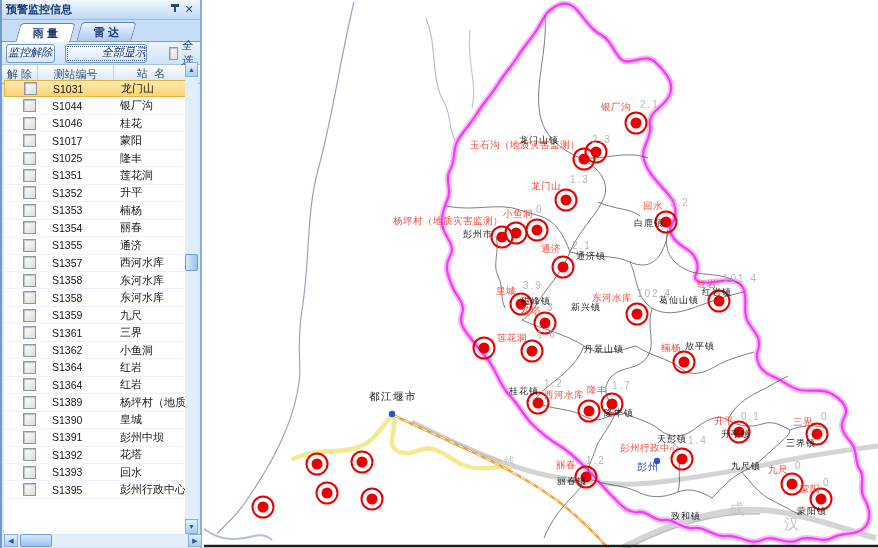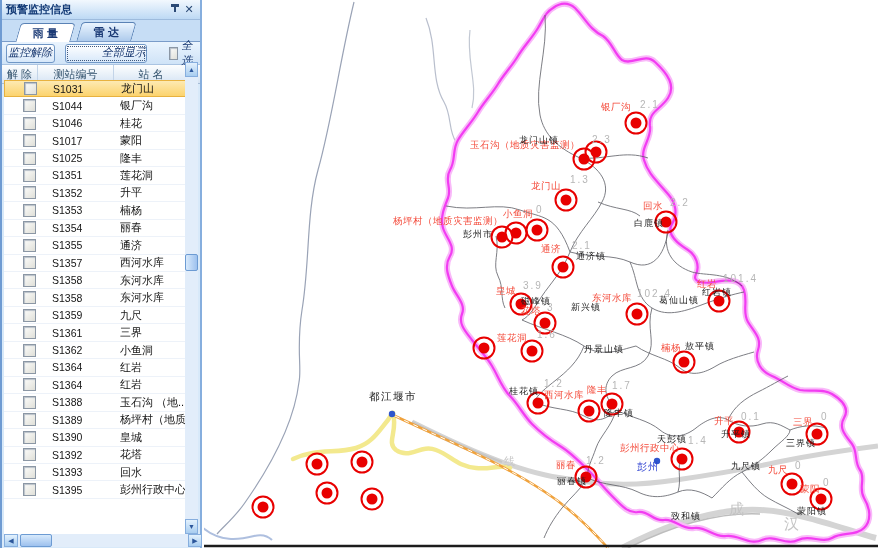--- a/index.html
+++ b/index.html
@@ -30,21 +30,21 @@
   .btn{height:17px;line-height:15px;font-size:11px;color:#15356e;text-align:center;
     background:linear-gradient(#ffffff,#d7e8fa);border:1px solid #7097c6;border-radius:3px;}
   .btn.w1{width:76px;}
   .btn.w2{width:72px;outline:1px dotted #41597e;outline-offset:-3px;padding-left:36px;}
   .selall{display:flex;align-items:center;gap:3px;font-size:11px;color:#15356e;margin-left:12px;}
   .cb{display:inline-block;width:11px;height:11px;background:linear-gradient(135deg,#fdfdfb,#dfdfd8);
     border:1px solid #8b97a5;box-shadow:inset 1px 1px 1px #b9c0c9;}
   .ghead{height:18px;display:flex;background:linear-gradient(#fdfefe,#d6e4f4);
     border-bottom:1px solid #a6bcd6;font-size:11px;color:#30506b;align-items:center;}
   .ghead .h{text-align:center;border-right:1px solid #c3d4e8;height:100%;line-height:18px;box-sizing:border-box;}
-  .h.h1{width:36px;}.h.h2{width:76px;}.h.h3{width:75px;}
+  .h.h1{width:36px;}.h.h2{width:76px;}.h.h3{width:75px;font-family:Liberation Mono, monospace;}
   .rows{position:absolute;left:2px;top:80px;width:185px;height:454px;background:#fff;overflow:hidden;}
   .row{height:17.46px;display:flex;align-items:center;border-bottom:1px solid #edf2f9;box-sizing:border-box;padding-left:8px;}
   .row .c1{width:34px;display:flex;justify-content:center;}
   .row .c2{width:74px;padding-left:6px;font-size:10.5px;color:#141414;box-sizing:border-box;}
   .row .c3{flex:1;font-size:11px;color:#141414;white-space:nowrap;overflow:hidden;}
   .row.sel{background:linear-gradient(#fdeab2,#fcd36e);border:1px solid #e8b23f;}
   
   .vscroll{position:absolute;right:2px;top:62px;width:13px;height:472px;background:#e2edfa;}
   .sbtn{position:absolute;left:0;width:13px;height:15px;background:linear-gradient(#e3f1fd,#a8cdf0);
     border:1px solid #86aede;box-sizing:border-box;color:#2b569b;font-size:7px;line-height:13px;text-align:center;}
@@ -227,36 +227,36 @@
           <span class="c1">
             <span class="cb"></span>
           </span>
           <span class="c2">S1364</span>
           <span class="c3">红岩</span>
         </div>
         <div class="row">
           <span class="c1">
             <span class="cb"></span>
           </span>
-          <span class="c2">S1388</span>
-          <span class="c3">玉石沟 （地...</span>
-        </div>
-        <div class="row">
-          <span class="c1">
-            <span class="cb"></span>
-          </span>
           <span class="c2">S1389</span>
           <span class="c3">杨坪村（地质...</span>
         </div>
         <div class="row">
           <span class="c1">
             <span class="cb"></span>
           </span>
           <span class="c2">S1390</span>
           <span class="c3">皇城</span>
+        </div>
+        <div class="row">
+          <span class="c1">
+            <span class="cb"></span>
+          </span>
+          <span class="c2">S1391</span>
+          <span class="c3">彭州中坝</span>
         </div>
         <div class="row">
           <span class="c1">
             <span class="cb"></span>
           </span>
           <span class="c2">S1392</span>
           <span class="c3">花塔</span>
         </div>
         <div class="row">
           <span class="c1">

